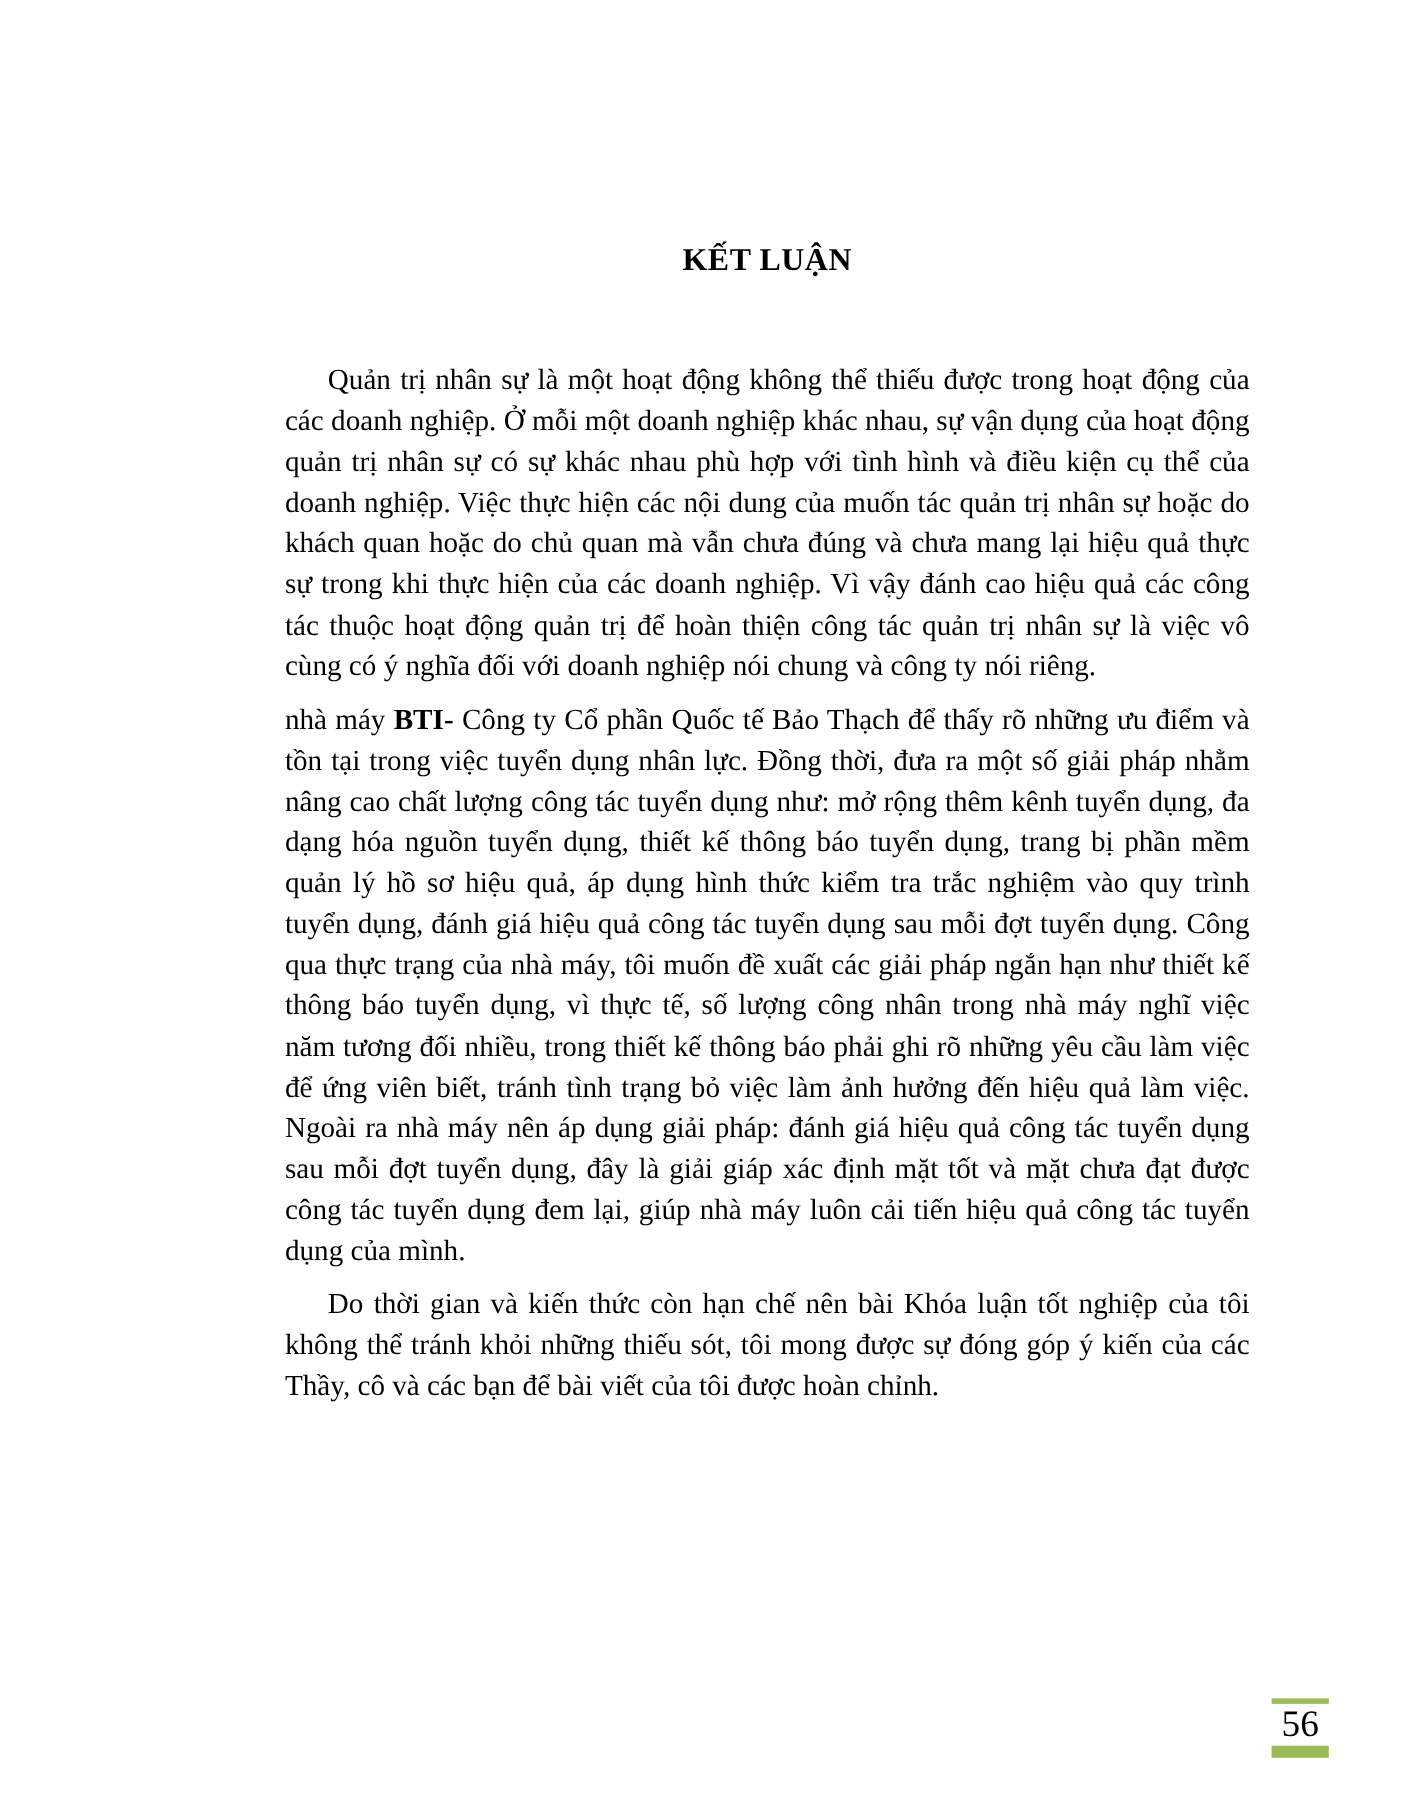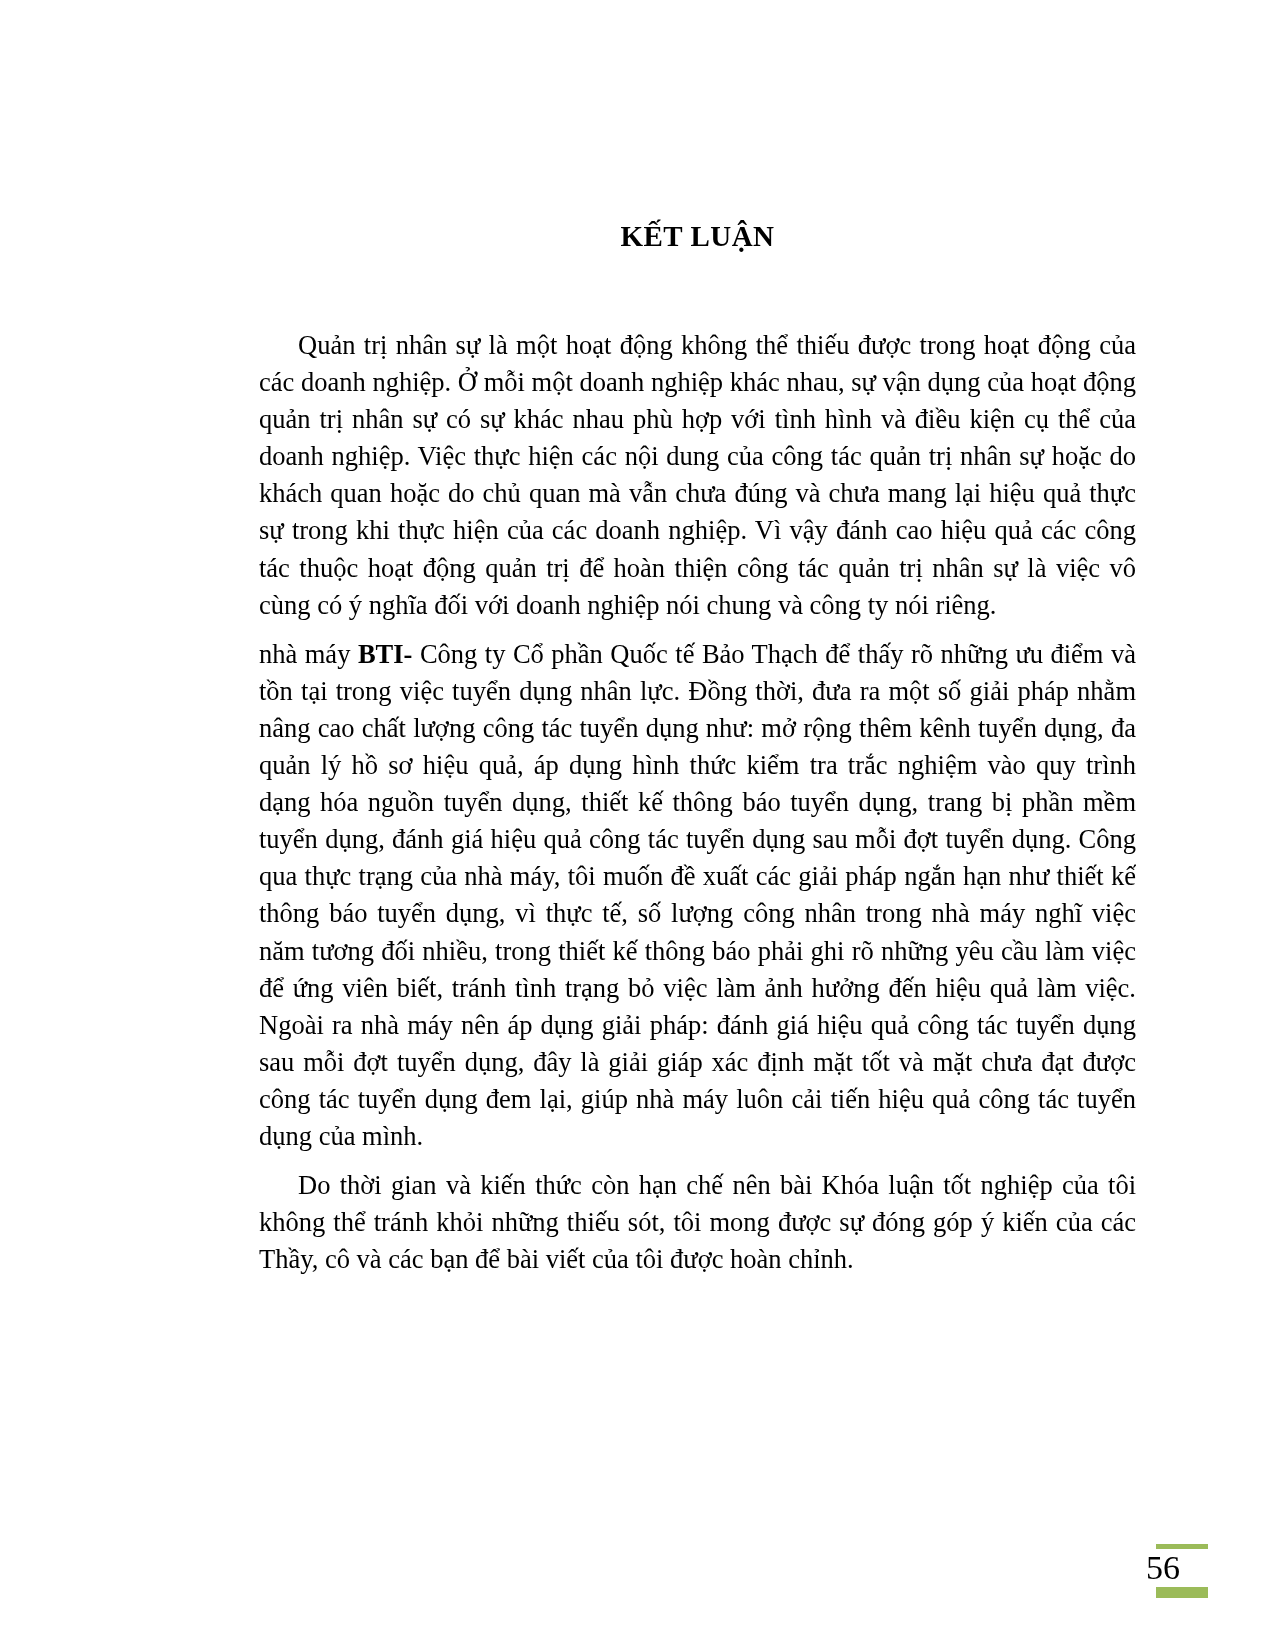--- a/index.html
+++ b/index.html
@@ -55,21 +55,21 @@
     top: 1544px;
     width: 52px;
     height: 5px;
   }
   .page-number {
     position: absolute;
     left: 1146px;
     top: 1549px;
     width: 72px;
     height: 38px;
-    text-align: left;
+    text-align: center;
     font-size: 34px;
     line-height: 38px;
   }
   .footer-rule-bottom {
     position: absolute;
     left: 1156px;
     top: 1587px;
     width: 52px;
     height: 11px;
   }
@@ -79,32 +79,32 @@
 
 <div class="page">
 
   <div class="doc-title">KẾT LUẬN</div>
 
   <div class="content">
       <div class="para">
         <div class="line first">Quản trị nhân sự là một hoạt động không thể thiếu được trong hoạt động của</div>
         <div class="line">các doanh nghiệp. Ở mỗi một doanh nghiệp khác nhau, sự vận dụng của hoạt động</div>
         <div class="line">quản trị nhân sự có sự khác nhau phù hợp với tình hình và điều kiện cụ thể của</div>
-        <div class="line">doanh nghiệp. Việc thực hiện các nội dung của công tác quản trị nhân sự hoặc do</div>
+        <div class="line">doanh nghiệp. Việc thực hiện các nội dung của muốn tác quản trị nhân sự hoặc do</div>
         <div class="line">khách quan hoặc do chủ quan mà vẫn chưa đúng và chưa mang lại hiệu quả thực</div>
         <div class="line">sự trong khi thực hiện của các doanh nghiệp. Vì vậy đánh cao hiệu quả các công</div>
         <div class="line">tác thuộc hoạt động quản trị để hoàn thiện công tác quản trị nhân sự là việc vô</div>
         <div class="line last">cùng có ý nghĩa đối với doanh nghiệp nói chung và công ty nói riêng.</div>
       </div>
       <div class="para">
         <div class="line">nhà máy <b>BTI-</b> Công ty Cổ phần Quốc tế Bảo Thạch để thấy rõ những ưu điểm và</div>
         <div class="line">tồn tại trong việc tuyển dụng nhân lực. Đồng thời, đưa ra một số giải pháp nhằm</div>
         <div class="line">nâng cao chất lượng công tác tuyển dụng như: mở rộng thêm kênh tuyển dụng, đa</div>
+        <div class="line">dạng hóa nguồn tuyển dụng, thiết kế thông báo tuyển dụng, trang bị phần mềm</div>
         <div class="line">quản lý hồ sơ hiệu quả, áp dụng hình thức kiểm tra trắc nghiệm vào quy trình</div>
-        <div class="line">dạng hóa nguồn tuyển dụng, thiết kế thông báo tuyển dụng, trang bị phần mềm</div>
         <div class="line">tuyển dụng, đánh giá hiệu quả công tác tuyển dụng sau mỗi đợt tuyển dụng. Công</div>
         <div class="line">qua thực trạng của nhà máy, tôi muốn đề xuất các giải pháp ngắn hạn như thiết kế</div>
         <div class="line">thông báo tuyển dụng, vì thực tế, số lượng công nhân trong nhà máy nghĩ việc một</div>
         <div class="line">năm tương đối nhiều, trong thiết kế thông báo phải ghi rõ những yêu cầu làm việc</div>
         <div class="line">để ứng viên biết, tránh tình trạng bỏ việc làm ảnh hưởng đến hiệu quả làm việc.</div>
         <div class="line">Ngoài ra nhà máy nên áp dụng giải pháp: đánh giá hiệu quả công tác tuyển dụng</div>
         <div class="line">sau mỗi đợt tuyển dụng, đây là giải giáp xác định mặt tốt và mặt chưa đạt được mà</div>
         <div class="line">công tác tuyển dụng đem lại, giúp nhà máy luôn cải tiến hiệu quả công tác tuyển</div>
         <div class="line last">dụng của mình.</div>
       </div>

